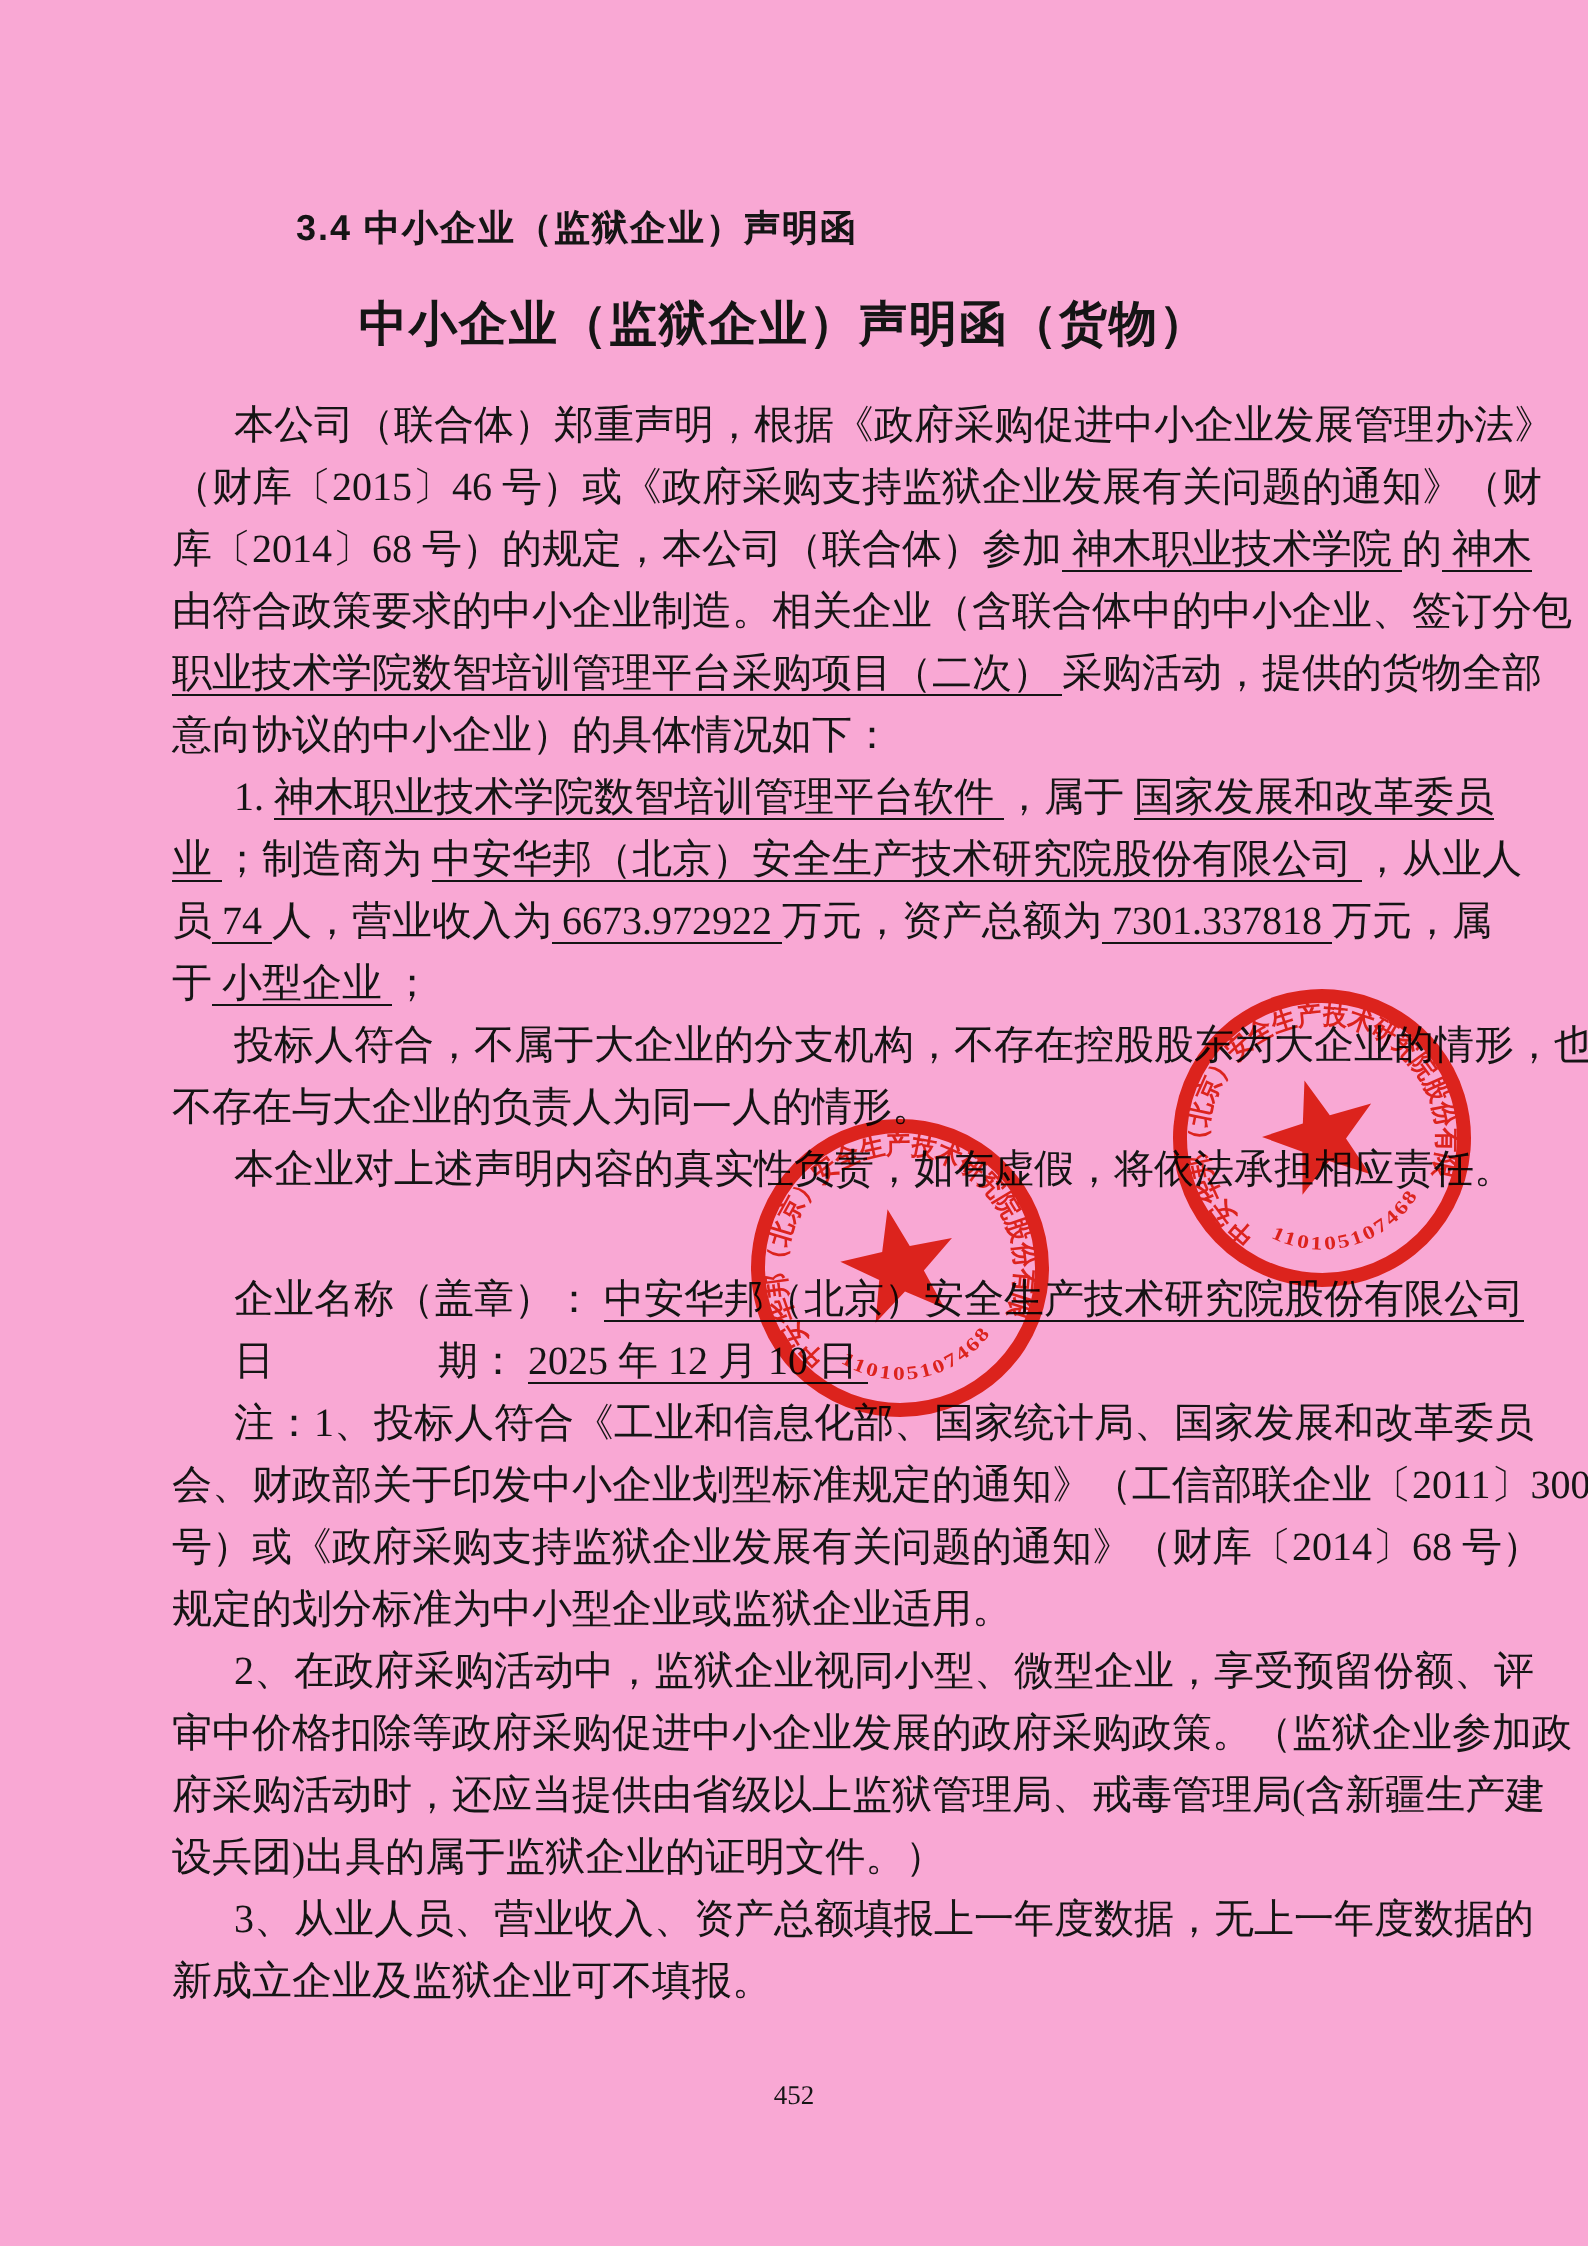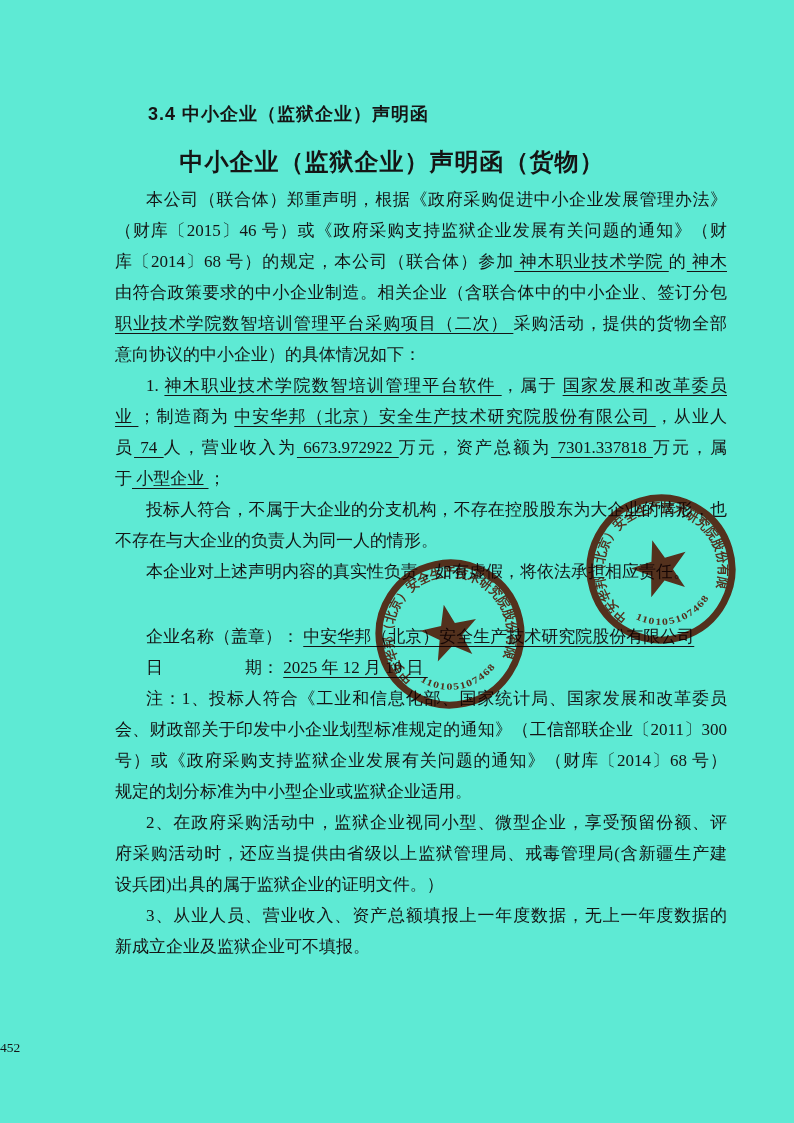--- a/index.html
+++ b/index.html
@@ -1,43 +1,43 @@
 <!DOCTYPE html>
 <html><head>
 <meta charset="utf-8">
 <style>
   html,body{margin:0;padding:0;}
   body{
     width:794px;height:1123px;background:#ffffff;position:relative;
     font-family:"Liberation Serif","DejaVu Serif",serif;color:#151515;
     overflow:hidden;
   }
-  .page{position:absolute;inset:0;background:#5eead4;padding-left:32px;}
+  .page{position:absolute;inset:0;background:#f9a8d4;padding-left:32px;}
   .section-title{
     position:absolute;left:148px;top:102px;
     font-family:"Liberation Sans","DejaVu Sans",sans-serif;
     font-weight:bold;font-size:18px;letter-spacing:1px;white-space:nowrap;
   }
   .doc-title{
     position:absolute;left:86px;top:146px;width:612px;text-align:center;
     font-family:"Liberation Sans","DejaVu Sans",sans-serif;
     font-weight:bold;font-size:24px;letter-spacing:1px;white-space:nowrap;
   }
-  .body-text{position:absolute;left:86px;top:184px;width:612px;font-size:17px;margin-left:29px;}
+  .body-text{position:absolute;left:86px;top:198px;width:612px;font-size:20px;}
   .line{height:31px;line-height:31px;white-space:nowrap;}
   .line.indent{padding-left:31px;}
   .line.just{text-align:justify;text-align-last:justify;}
   .line .u{
     text-decoration:underline;
     text-underline-offset:4px;
     text-decoration-thickness:1px;
   }
   .gap{display:inline-block;height:1px;}
   .page-number{
-    position:absolute;left:0;top:1040px;width:794px;text-align:left;
+    position:absolute;left:0;top:1040px;width:794px;text-align:center;
     font-size:13.5px;
   }
   .seal{
     position:absolute;width:160px;height:160px;
     mix-blend-mode:multiply;opacity:.93;pointer-events:none;
   }
   .seal-a{left:370px;top:554px;transform:rotate(-12deg);}
   .seal-b{left:581px;top:489px;transform:rotate(-17deg);}
   .seal svg{display:block;width:160px;height:160px;}
 </style>
@@ -65,20 +65,21 @@
       <div class="line"><span>不存在与大企业的负责人为同一人的情形。</span></div>
       <div class="line indent"><span>本企业对上述声明内容的真实性负责，如有虚假，将依法承担相应责任。</span></div>
       <div style="height: 34px;"></div>
       <div class="line indent"><span>企业名称（盖章）：&nbsp;</span><span class="u">中安华邦（北京）安全生产技术研究院股份有限公司</span></div>
       <div class="line indent"><span>日</span><span class="gap" style="width: 82px;"></span><span>期：&nbsp;</span><span class="u">2025 年 12 月 10 日&nbsp;</span></div>
       <div class="line indent just"><span>注：1、投标人符合《工业和信息化部、国家统计局、国家发展和改革委员</span></div>
       <div class="line just"><span>会、财政部关于印发中小企业划型标准规定的通知》（工信部联企业〔2011〕300</span></div>
       <div class="line just"><span>号）或《政府采购支持监狱企业发展有关问题的通知》（财库〔2014〕68 号）</span></div>
       <div class="line"><span>规定的划分标准为中小型企业或监狱企业适用。</span></div>
       <div class="line indent just"><span>2、在政府采购活动中，监狱企业视同小型、微型企业，享受预留份额、评</span></div>
+      <div class="line just"><span>审中价格扣除等政府采购促进中小企业发展的政府采购政策。（监狱企业参加政</span></div>
       <div class="line just"><span>府采购活动时，还应当提供由省级以上监狱管理局、戒毒管理局(含新疆生产建</span></div>
       <div class="line"><span>设兵团)出具的属于监狱企业的证明文件。）</span></div>
       <div class="line indent just"><span>3、从业人员、营业收入、资产总额填报上一年度数据，无上一年度数据的</span></div>
       <div class="line"><span>新成立企业及监狱企业可不填报。</span></div>
     </div>
 
   <div class="seal seal-a">
       <svg viewBox="-80 -80 160 160" xmlns="http://www.w3.org/2000/svg">
         <defs>
           <path id="arcTop0" d="M -46,36 A 58,58 0 1 1 46,36" fill="none"></path>

